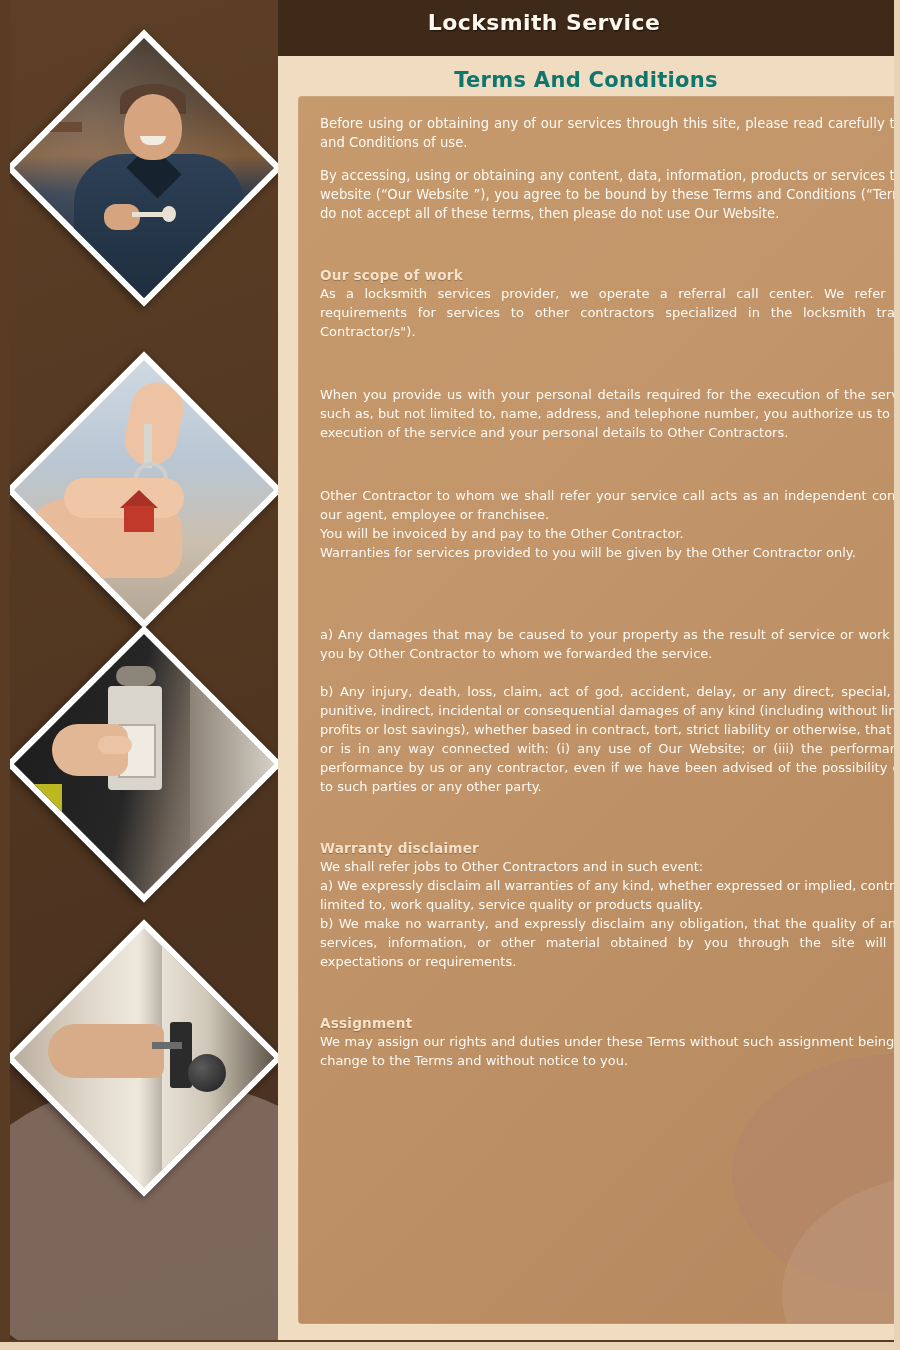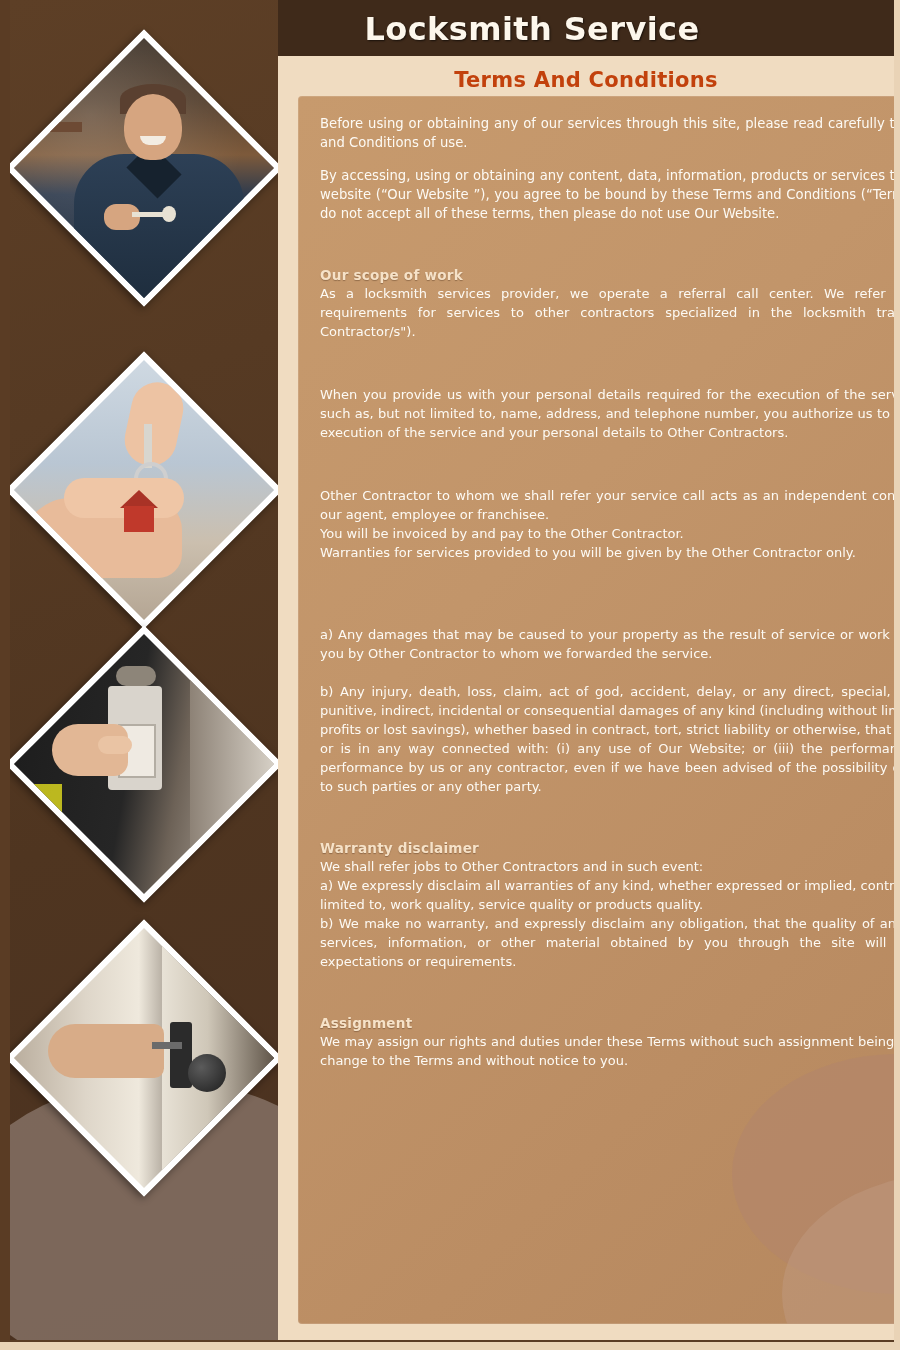--- a/index.html
+++ b/index.html
@@ -310,35 +310,35 @@
     background: #f0dcc1;
     overflow: hidden;
   }
   .header-band {
     position: relative;
     height: 56px;
     background: #3f2a1a;
   }
   .main-title {
     position: absolute;
-    left: 0;
+    left: 12px;
     top: 10px;
     width: 508px;
     text-align: center;
     color: #fdf7ec;
-    font-size: 32px;
+    font-size: 22px;
     font-weight: bold;
     letter-spacing: 0.4px;
     text-shadow: 1px 1px 2px rgba(0,0,0,0.6);
     font-family: "DejaVu Sans", sans-serif;
   }
   .sub-title {
     margin-top: 12px;
     text-align: center;
-    color: #c2410c;
+    color: #0f766e;
     font-size: 21px;
     font-weight: bold;
     letter-spacing: 0.3px;
   }
   .body-card {
     position: absolute;
     left: 20px;
     top: 96px;
     width: 694px;
     height: 1228px;

